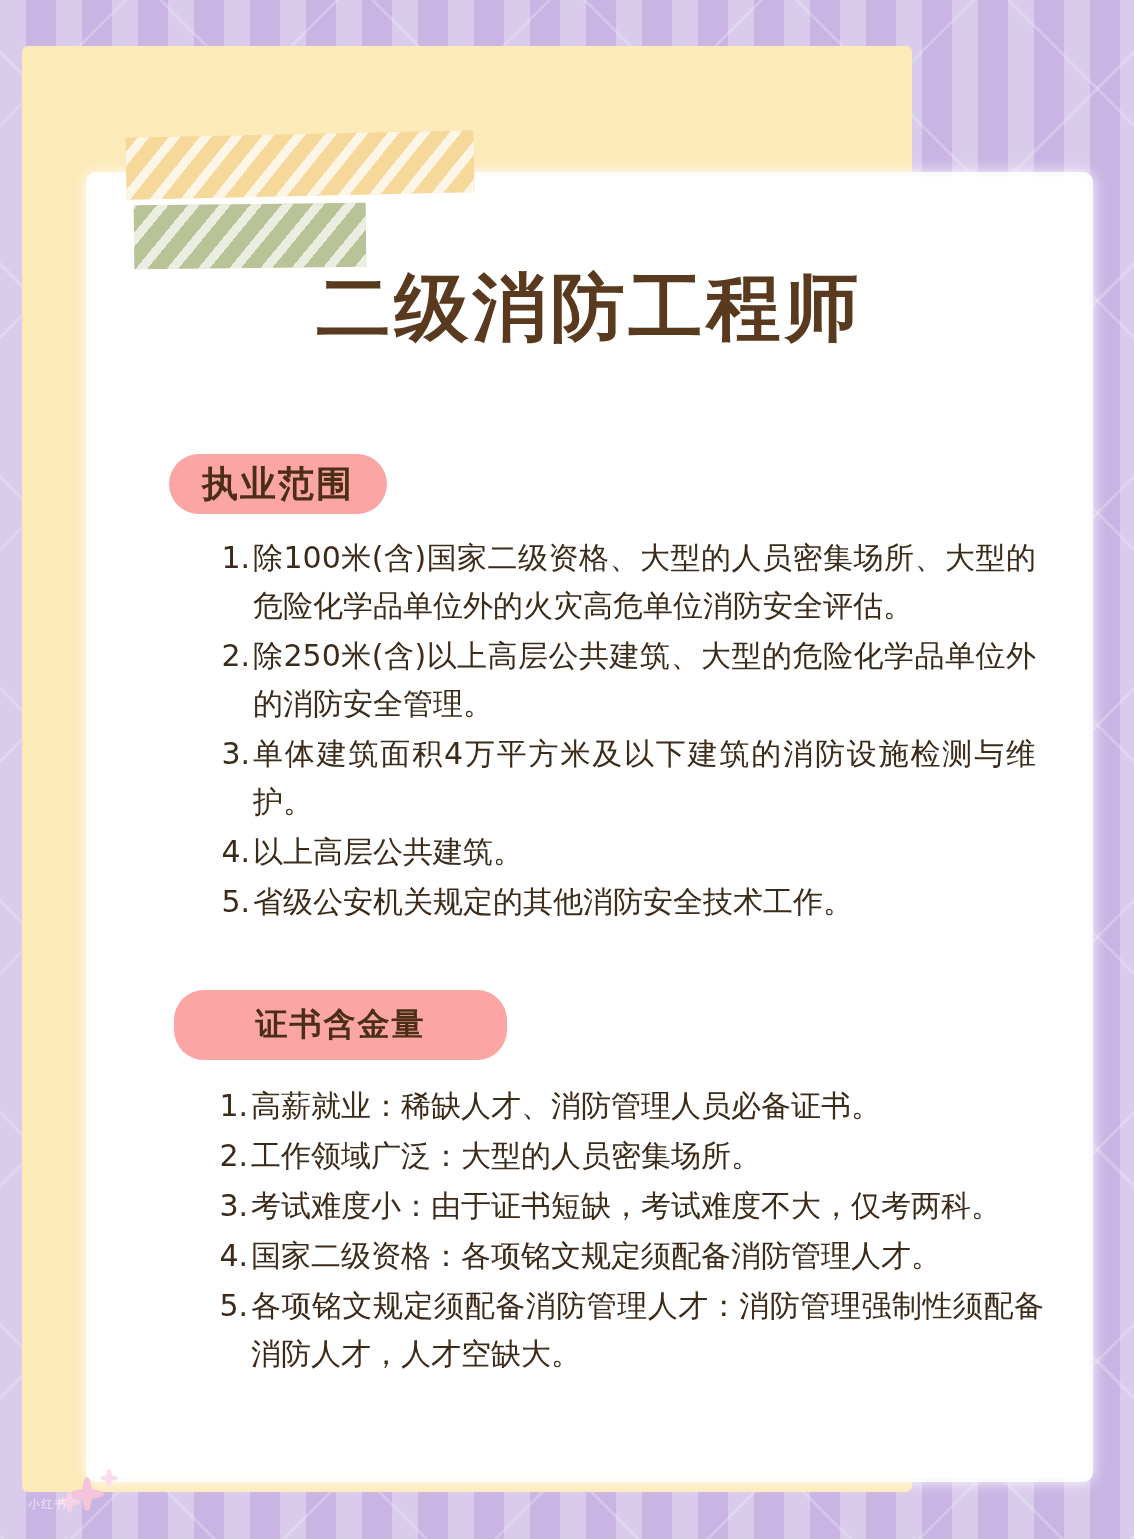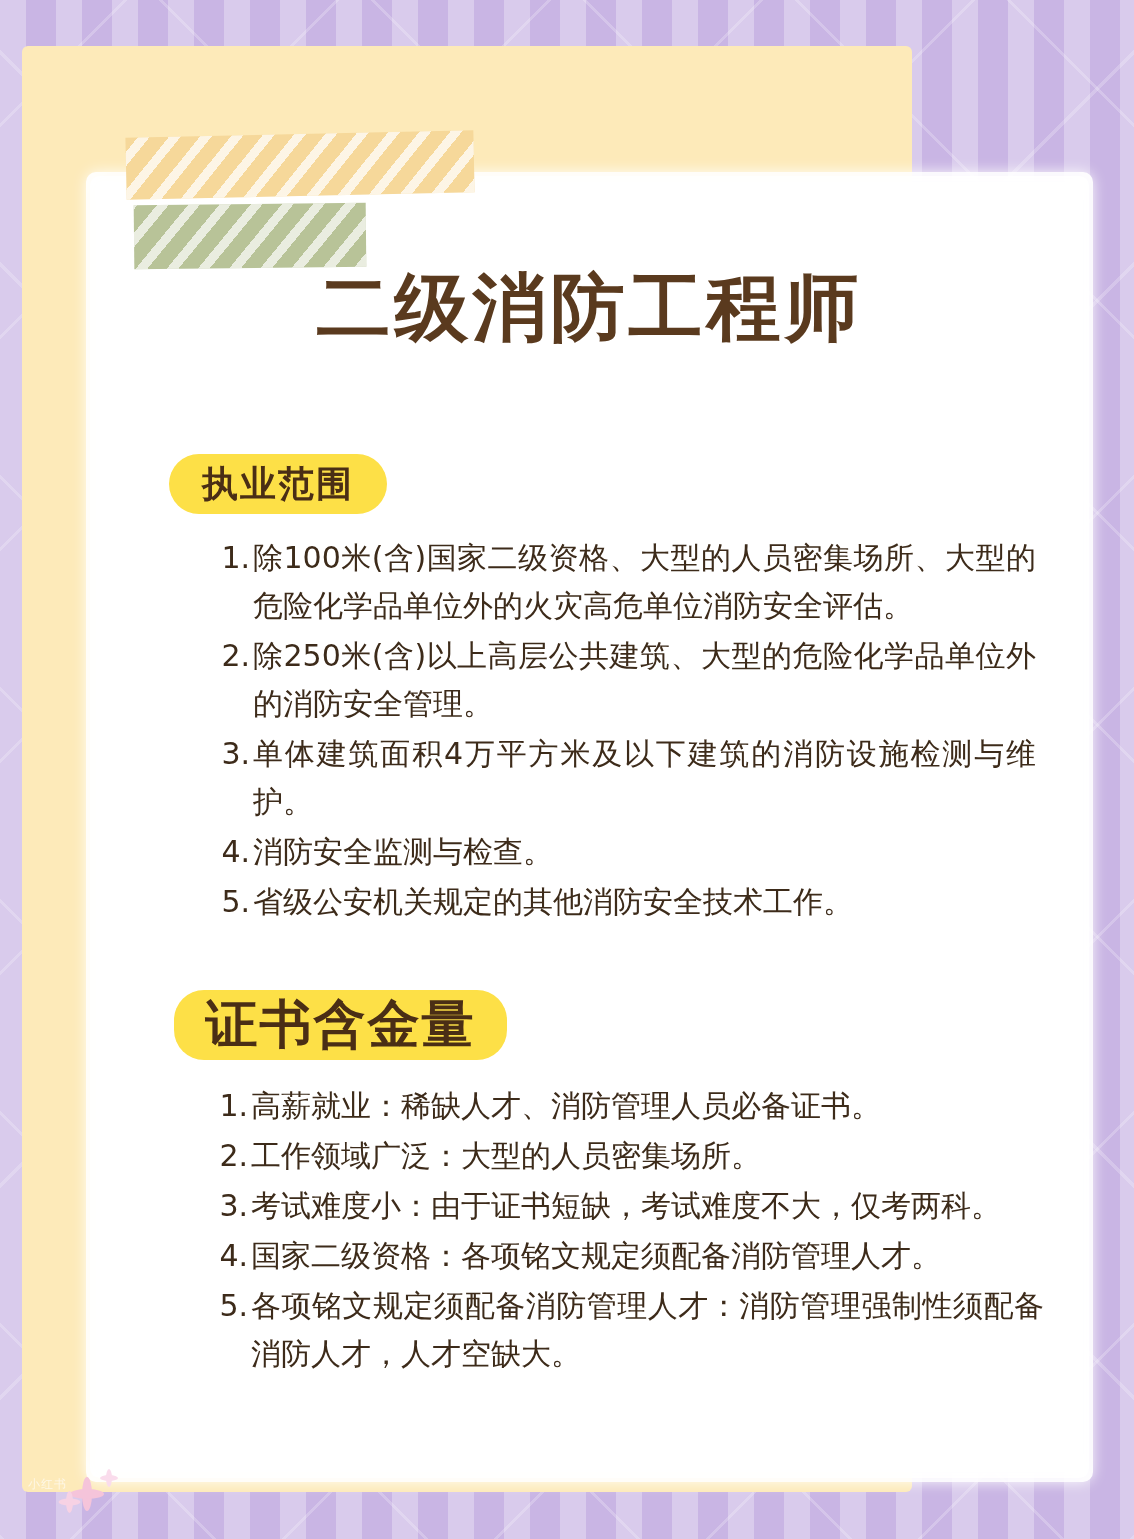--- a/index.html
+++ b/index.html
@@ -124,21 +124,21 @@
     font-weight: 700;
     font-size: 74px;
     line-height: 94px;
     color: #5a3a1e;
     letter-spacing: 4px;
   }
 
   
   .pill {
     position: absolute;
-    background: #fde047;
+    background: #fca5a5;
     border-radius: 30px;
     color: #4a2e15;
     font-weight: 700;
     font-family: "DejaVu Sans", "Liberation Sans", sans-serif;
     display: flex;
     align-items: center;
     justify-content: center;
     letter-spacing: 2px;
   }
   .pill-1 {
@@ -146,21 +146,21 @@
     top: 272px;
     width: 218px;
     height: 60px;
     font-size: 36px;
   }
   .pill-2 {
     left: 78px;
     top: 808px;
     width: 333px;
     height: 70px;
-    font-size: 52px;
+    font-size: 32px;
   }
 
   
   .list {
     position: absolute;
     color: #3d2b1a;
     font-family: "DejaVu Sans", "Liberation Sans", sans-serif;
     font-size: 30px;
     line-height: 48px;
   }
@@ -202,21 +202,21 @@
   .sp.a { left: 26px; top: 10px; transform: rotate(0deg); background:#f5c4da; }
   .sp.b { left: 26px; top: 10px; transform: rotate(90deg); background:#f5c4da; }
   .sp.c { left: 10px; top: 24px; width: 7px; height: 22px; background:#f7d2e4; transform: rotate(0deg);}
   .sp.d { left: 10px; top: 24px; width: 7px; height: 22px; background:#f7d2e4; transform: rotate(90deg);}
   .sp.e { left: 50px; top: 2px; width: 6px; height: 18px; background:#fadcec; }
   .sp.f { left: 50px; top: 2px; width: 6px; height: 18px; background:#fadcec; transform: rotate(90deg); }
 
   .watermark {
     position: absolute;
     left: 28px;
-    bottom: 46px;
+    bottom: 26px;
     font-size: 12px;
     color: rgba(255,255,255,0.65);
     letter-spacing: 1px;
   }
 </style>
 </head>
 <body>
 
 <div class="bg">
   <div class="bg-diag"></div>
@@ -240,21 +240,21 @@
       <div class="li">
         <span class="li-num">2.</span>
         <span class="li-text">除250米(含)以上高层公共建筑、大型的危险化学品单位外的消防安全管理。</span>
       </div>
       <div class="li">
         <span class="li-num">3.</span>
         <span class="li-text">单体建筑面积4万平方米及以下建筑的消防设施检测与维护。</span>
       </div>
       <div class="li">
         <span class="li-num">4.</span>
-        <span class="li-text">消防安全监测与检查。</span>
+        <span class="li-text">以上高层公共建筑。</span>
       </div>
       <div class="li">
         <span class="li-num">5.</span>
         <span class="li-text">省级公安机关规定的其他消防安全技术工作。</span>
       </div>
     </div>
 
     <div class="pill pill-2">证书含金量</div>
 
     <div class="list list-2">

